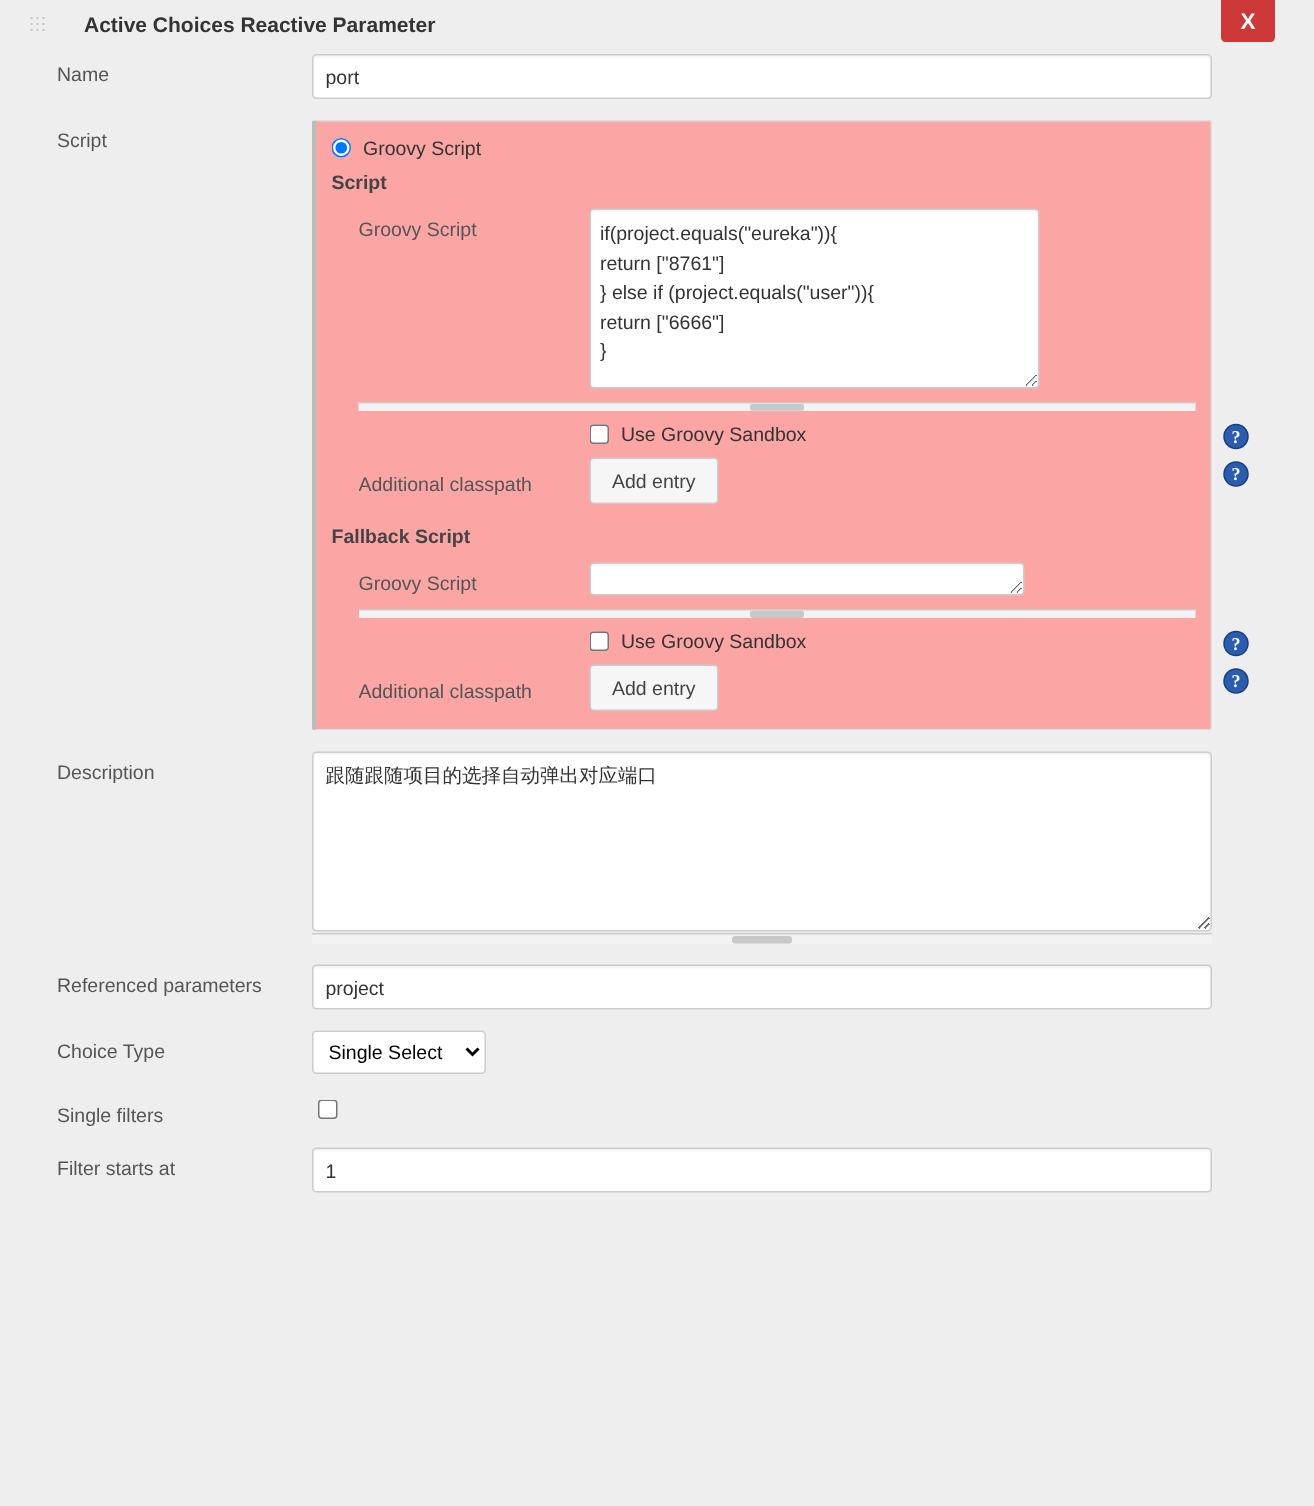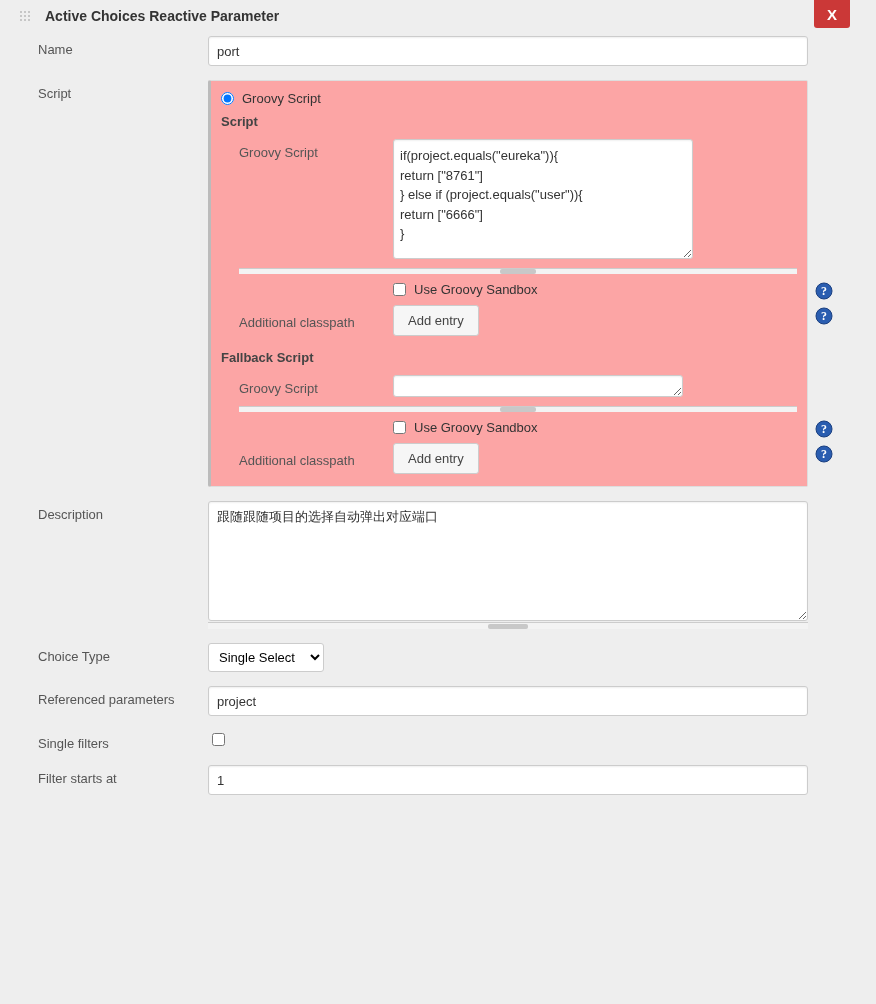--- a/index.html
+++ b/index.html
@@ -27,21 +27,21 @@
     font-size: 15px;
     font-weight: bold;
     cursor: pointer;
     border-radius: 0 0 3px 3px;
   }
   .section-header {
     font-weight: bold;
     font-size: 14px;
     display: flex;
     align-items: center;
-    gap: 13px;
+    gap: 24px;
     margin-bottom: 12px;
     color: #333;
   }
   .drag-icon {
     width: 14px;
     height: 14px;
     background-image: radial-gradient(circle, #b5b5b5 1px, transparent 1px);
     background-size: 4px 4px;
     background-position: 1px 1px;
     opacity: 0.7;
@@ -336,35 +336,35 @@
   <div class="row">
     <div class="row-label">Description</div>
     <div class="row-content row-with-help">
       <textarea class="desc" style="">跟随跟随项目的选择自动弹出对应端口</textarea>
       <div class="desc-grabber"></div>
       
     </div>
   </div>
 
   <div class="row">
+    <div class="row-label">Referenced parameters</div>
+    <div class="row-content row-with-help">
+      <input type="text" class="text-input" value="project" style="">
+      
+    </div>
+  </div>
+
+  <div class="row">
     <div class="row-label">Choice Type</div>
     <div class="row-content">
       <select class="choice" id="choice-select"><option>Single Select</option><option>Multi Select</option><option>Radio Buttons</option><option>Check Boxes</option></select>
     </div>
   </div>
 
   <div class="row">
-    <div class="row-label">Referenced parameters</div>
-    <div class="row-content row-with-help">
-      <input type="text" class="text-input" value="project" style="">
-      
-    </div>
-  </div>
-
-  <div class="row">
     <div class="row-label">Single filters</div>
     <div class="row-content row-with-help">
       <input type="checkbox" style="">
       
     </div>
   </div>
 
   <div class="row" style="margin-bottom:0;">
     <div class="row-label">Filter starts at</div>
     <div class="row-content row-with-help">

